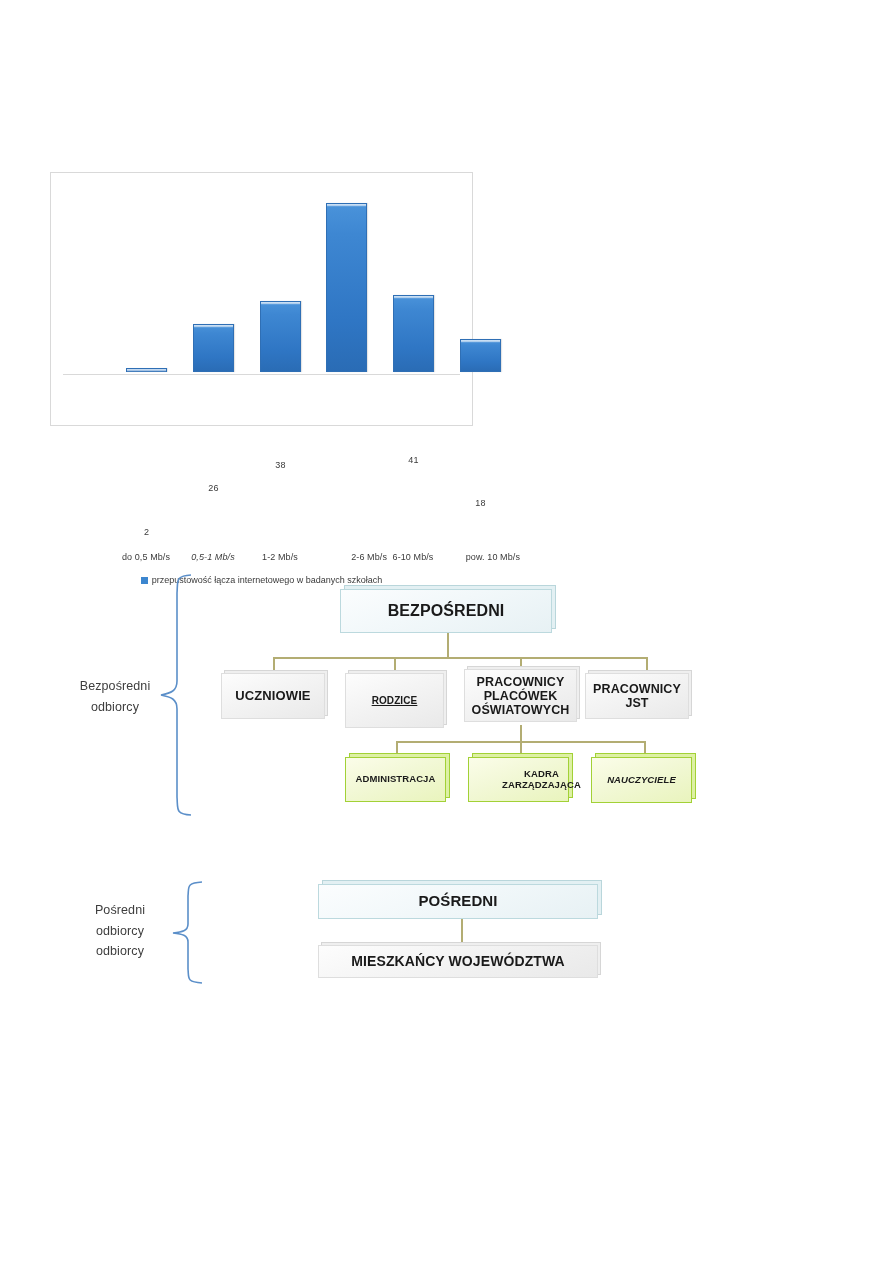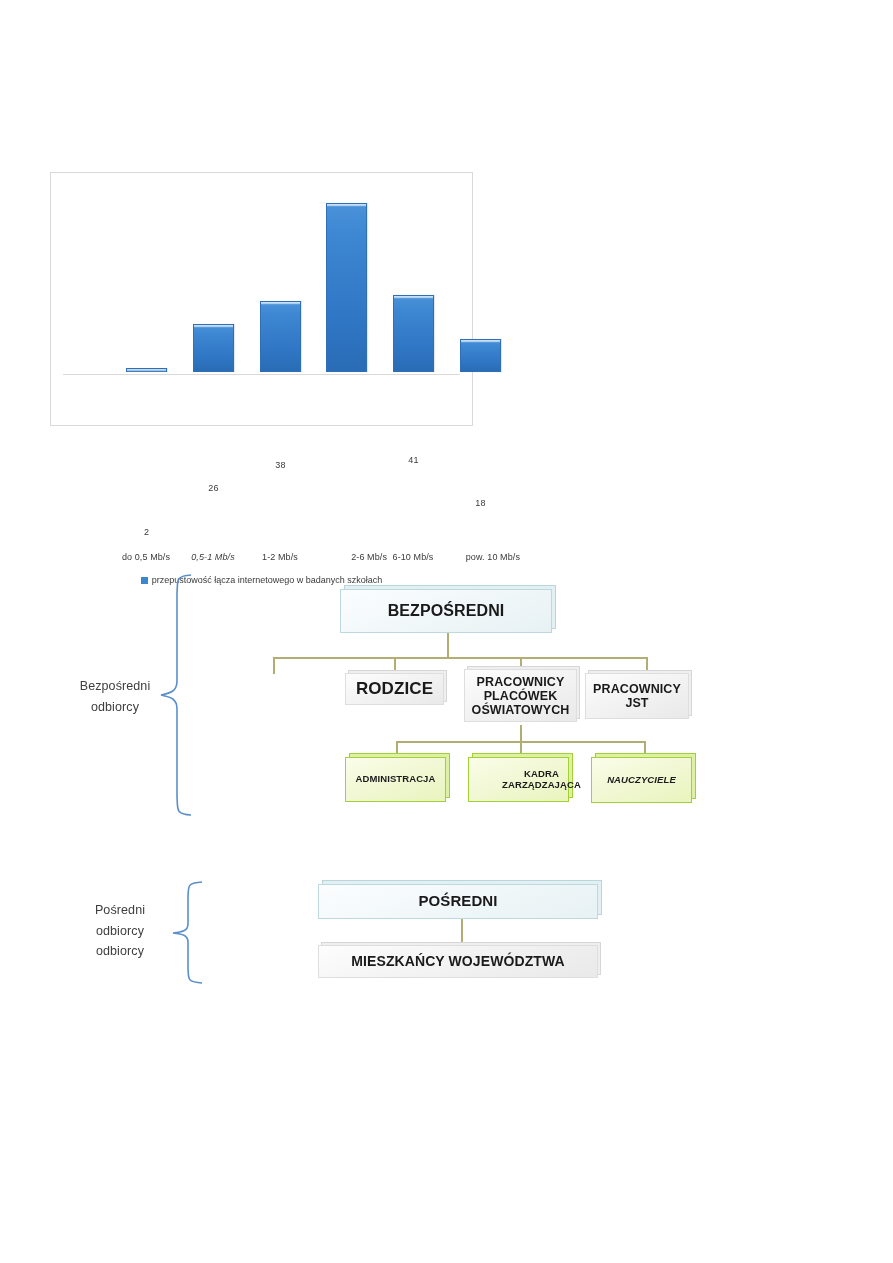--- a/index.html
+++ b/index.html
@@ -163,22 +163,25 @@
   <div class="conn v" style="left:520px;top:725px;height:18px;"></div>
   <div class="conn h" style="left:396px;top:741px;width:249px;"></div>
   <div class="conn v" style="left:396px;top:741px;height:16px;"></div>
   <div class="conn v" style="left:520px;top:741px;height:16px;"></div>
   <div class="conn v" style="left:644px;top:741px;height:16px;"></div>
 
   <div class="node box-blue" style="left:340px;top:589px;width:212px;height:44px;font-size:16px;">
     <span class="txt">BEZPOŚREDNI</span>
   </div>
 
-
-  <div class="node box-grey" style="left:345px;top:673px;width:99px;height:32px;font-size:17px;">
+  <div class="node box-grey" style="left:221px;top:673px;width:104px;height:46px;font-size:13px;">
+    <span class="txt">UCZNIOWIE</span>
+  </div>
+
+  <div class="node box-grey" style="left:345px;top:673px;width:99px;height:55px;font-size:10px;text-decoration:underline;">
     <span class="txt">RODZICE</span>
   </div>
 
   <div class="node box-grey" style="left:464px;top:669px;width:113px;height:53px;font-size:12.5px;">
     <span class="txt">
       <span>PRACOWNICY</span><br>
       <span>PLACÓWEK</span><br>
       <span>OŚWIATOWYCH</span>
     </span>
   </div>

